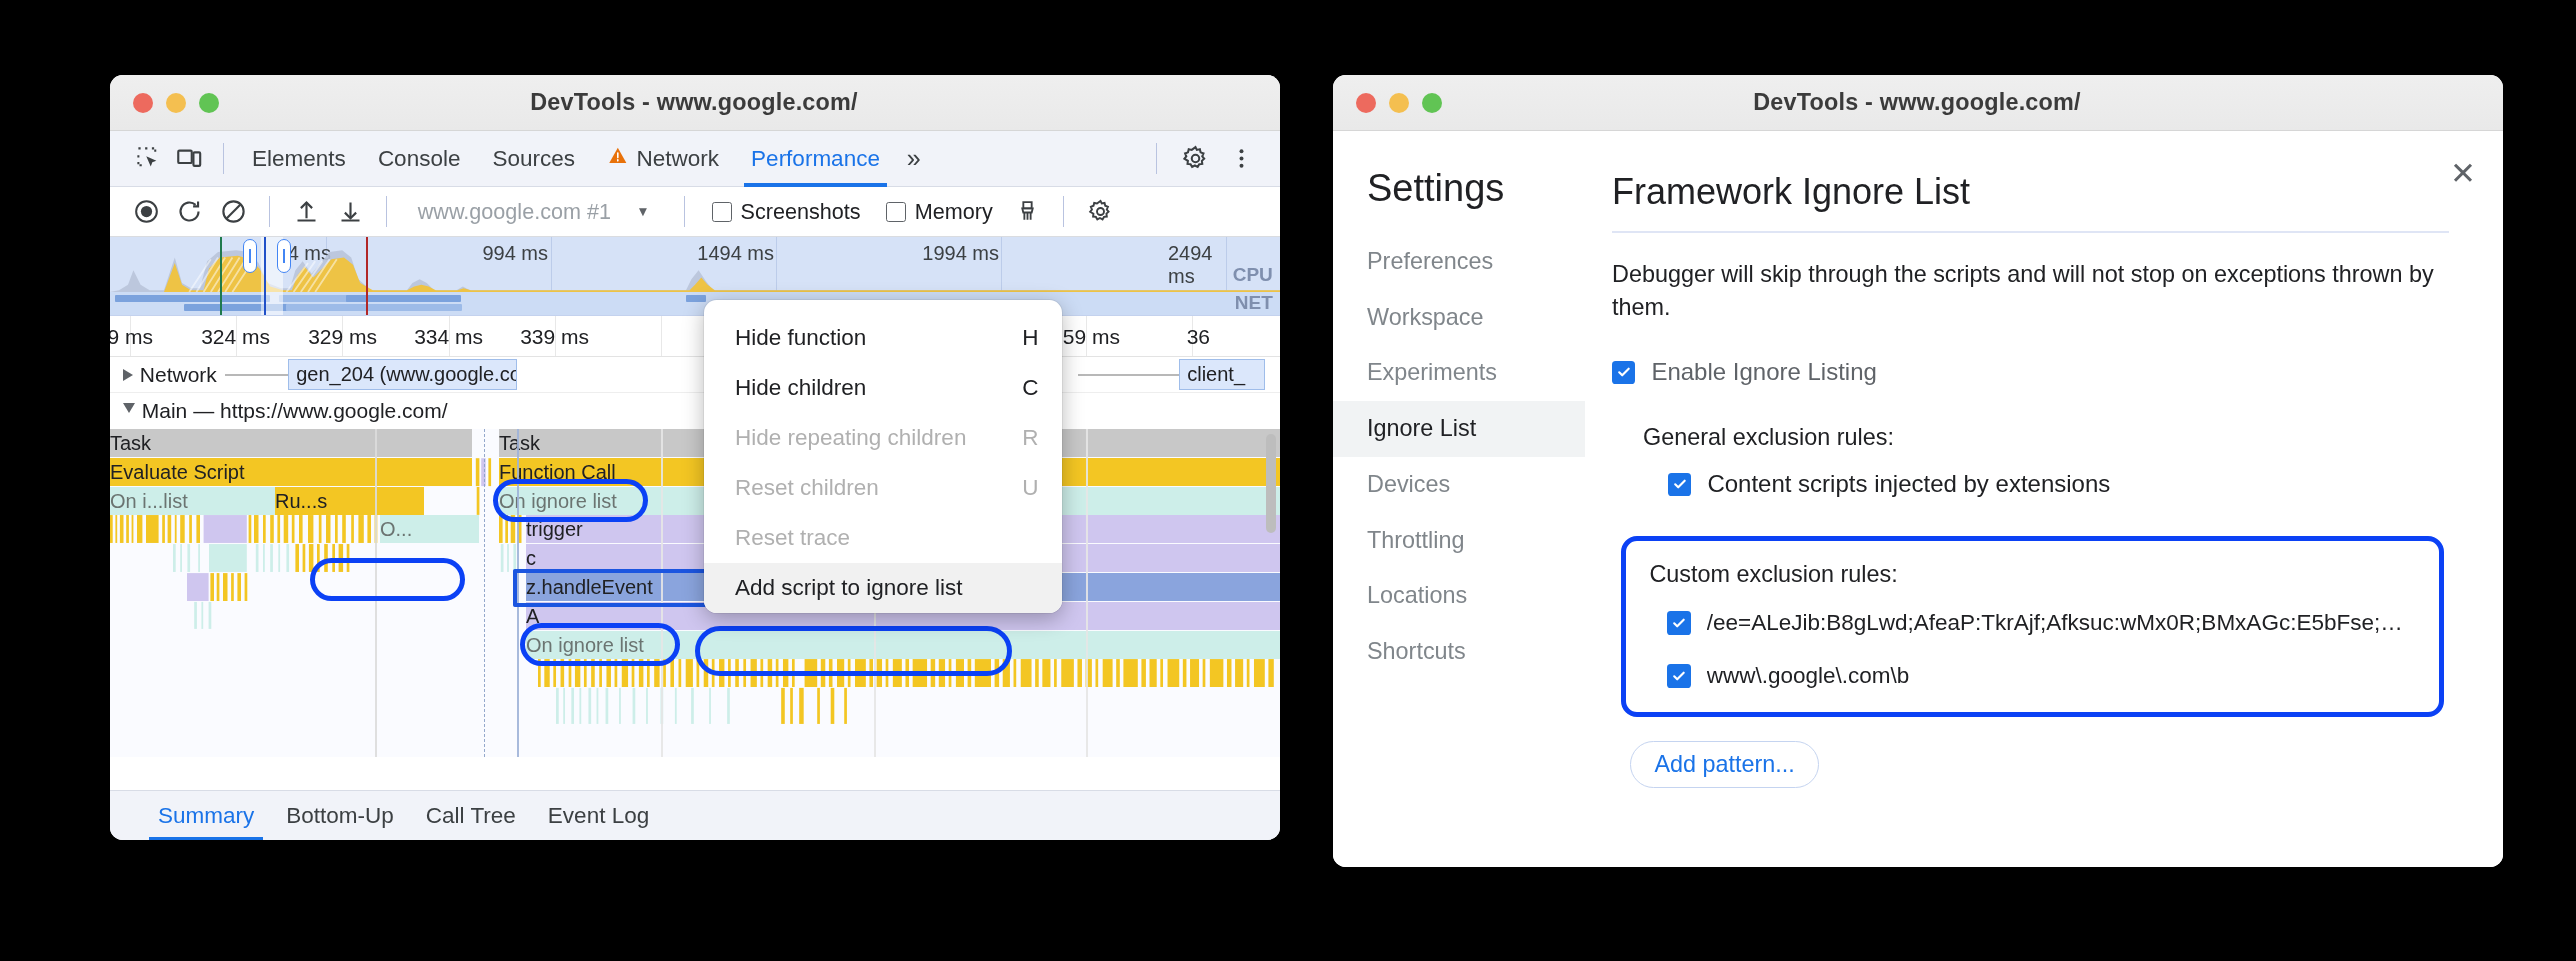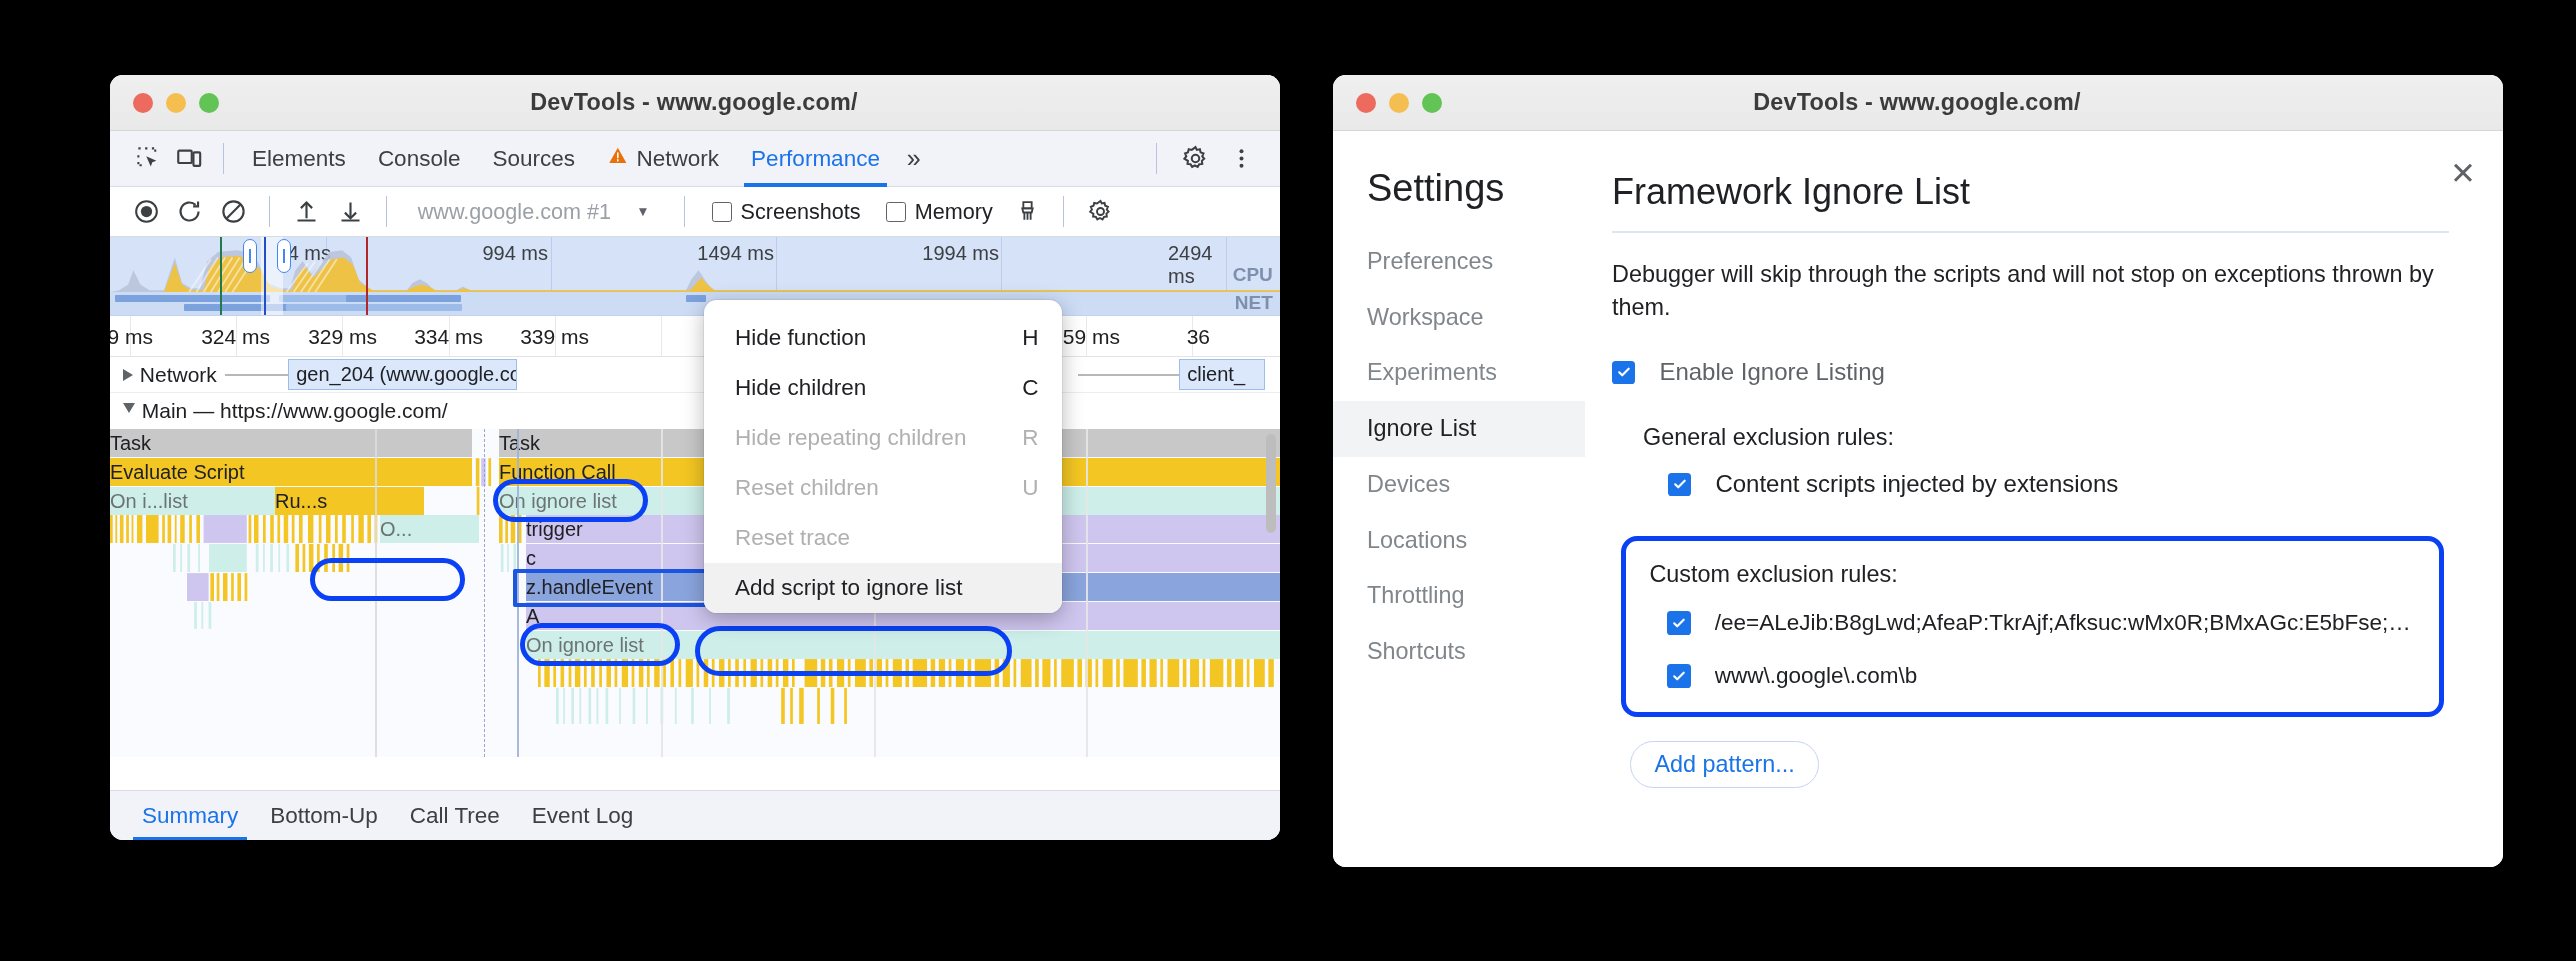--- a/index.html
+++ b/index.html
@@ -159,21 +159,21 @@
   }
 
   .scrollbar-v {
     position: absolute; right: 3.6px; width: 10.8px; border-radius: 5.4px;
     background: #bdbdbd;
   }
 
   .bottom-tabs {
     position: absolute; left: 0; right: 0; bottom: 0; height: 50px;
     background: #f1f3f9; border-top: 0.9px solid #d8dce6;
-    display: flex; align-items: flex-start; padding-left: 16px;
+    display: flex; align-items: flex-start; padding-left: 32px;
   }
   .bt {
     font-size: 22.5px; color: #3c4043; padding: 0 16px; height: 50px;
     display: flex; align-items: center; position: relative;
   }
   .bt.active { color: #1a73e8; }
   .bt.active::after {
     content: ""; position: absolute; left: 7.2px; right: 7.2px; bottom: 0;
     height: 3.6px; background: #1a73e8;
   }
@@ -208,21 +208,21 @@
 
   .settings-main { flex: 1; padding: 40px 54px 0 27px; position: relative; }
   .sm-title { font-size: 36px; color: #202124; font-weight: normal; }
   .sm-rule { height: 1.8px; background: #dfe5f5; margin: 18px 0 25px 0; }
   .sm-desc { font-size: 23.4px; color: #202124; line-height: 1.42; max-width: 882px; }
   .chk {
     width: 23.4px; height: 23.4px; border-radius: 3.6px; background: #1a73e8;
     display: flex; align-items: center; justify-content: center; flex: none;
   }
   .chk svg { display:block; }
-  .chk-row { display: flex; align-items: center; gap: 24px; }
+  .chk-row { display: flex; align-items: center; gap: 16px; }
   .chk-lbl { font-size: 24px; color: #202124; white-space: nowrap; }
   .chk-lbl.gray { color: #5f6368; }
   .grp-lbl { font-size: 23.4px; color: #202124; }
   .help-icon {
     width: 23.4px; height: 23.4px; border: 1.8px solid #5f6368; border-radius: 50%;
     font-size: 16px; color: #5f6368; display: flex; align-items: center;
     justify-content: center; flex: none;
   }
   .custom-box {
     border: 5.4px solid #0b41f5; border-radius: 16px; padding: 20px 23.4px 23.4px 23.4px;
@@ -759,22 +759,22 @@
   </div>
 
   <div class="settings-body">
     <div class="settings-sidebar">
       <div class="s-title">Settings</div>
       <div class="s-item">Preferences</div>
       <div class="s-item">Workspace</div>
       <div class="s-item">Experiments</div>
       <div class="s-item active">Ignore List</div>
       <div class="s-item">Devices</div>
+      <div class="s-item">Throttling</div>
       <div class="s-item">Locations</div>
-      <div class="s-item">Throttling</div>
       <div class="s-item">Shortcuts</div>
     </div>
 
     <div class="settings-main">
       <div class="close-x">✕</div>
 
       <div class="sm-title">Framework Ignore List</div>
       <div class="sm-rule"></div>
       <div class="sm-desc">Debugger will skip through the scripts and will not stop on exceptions thrown by them.</div>
 

